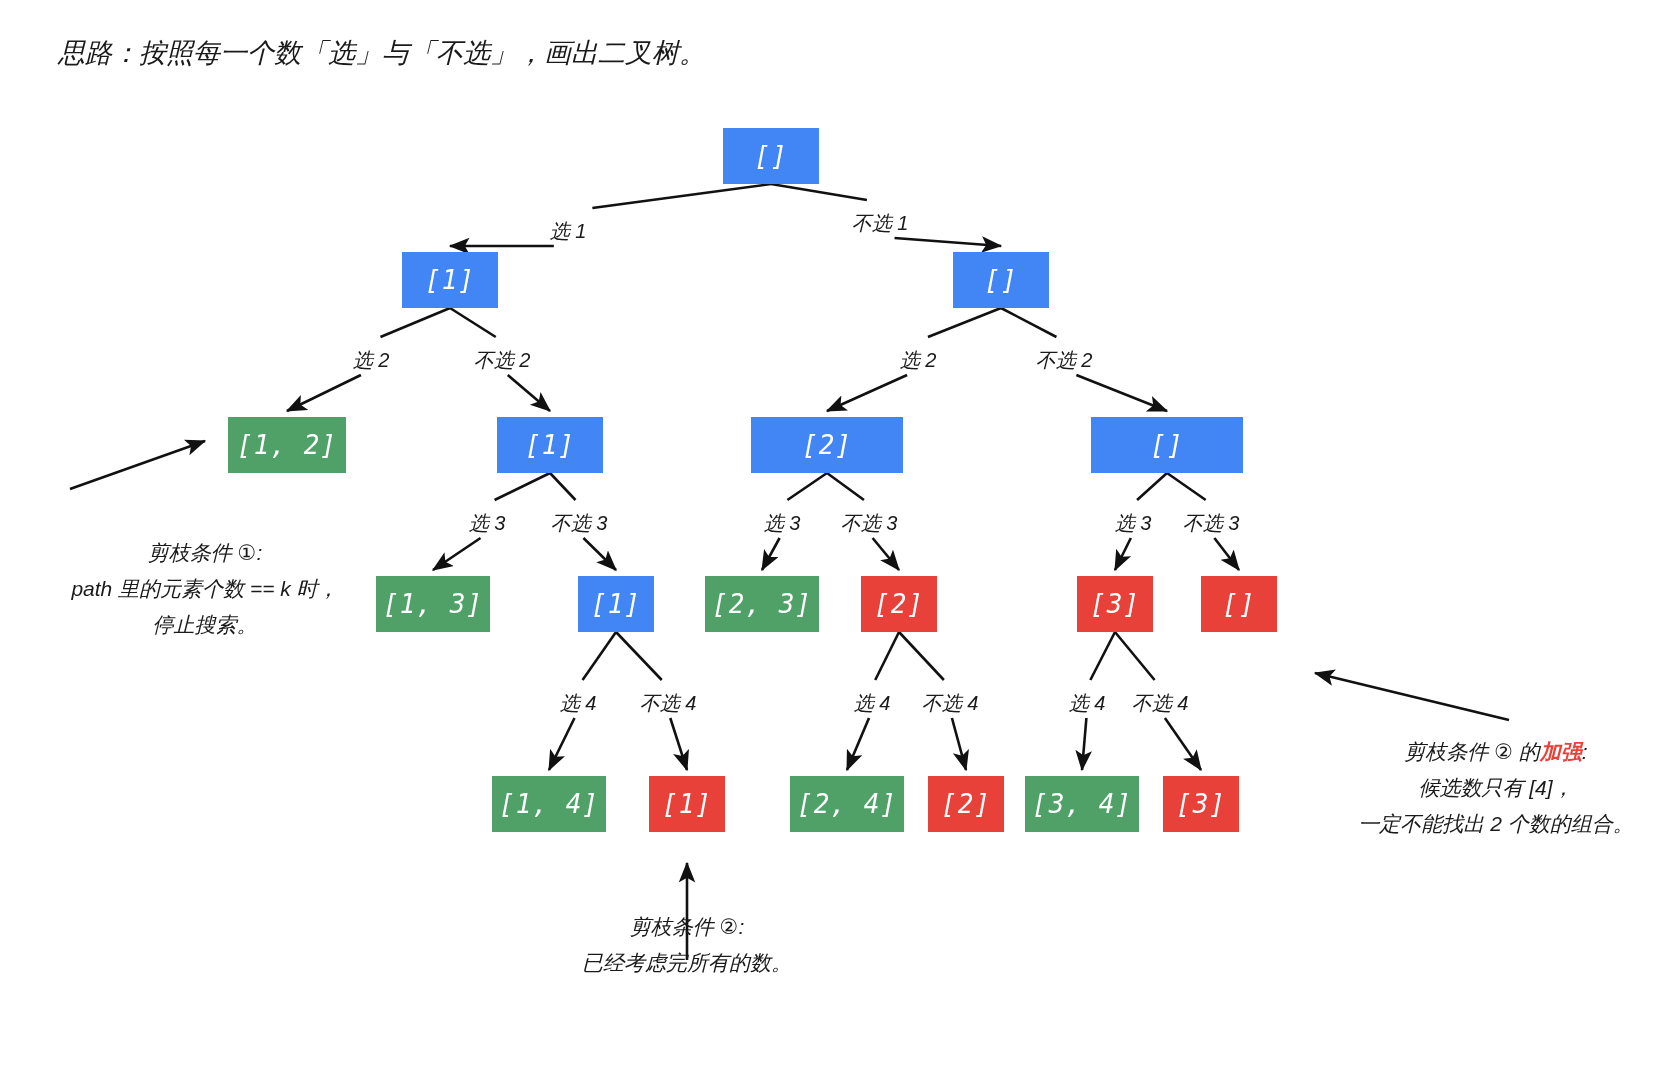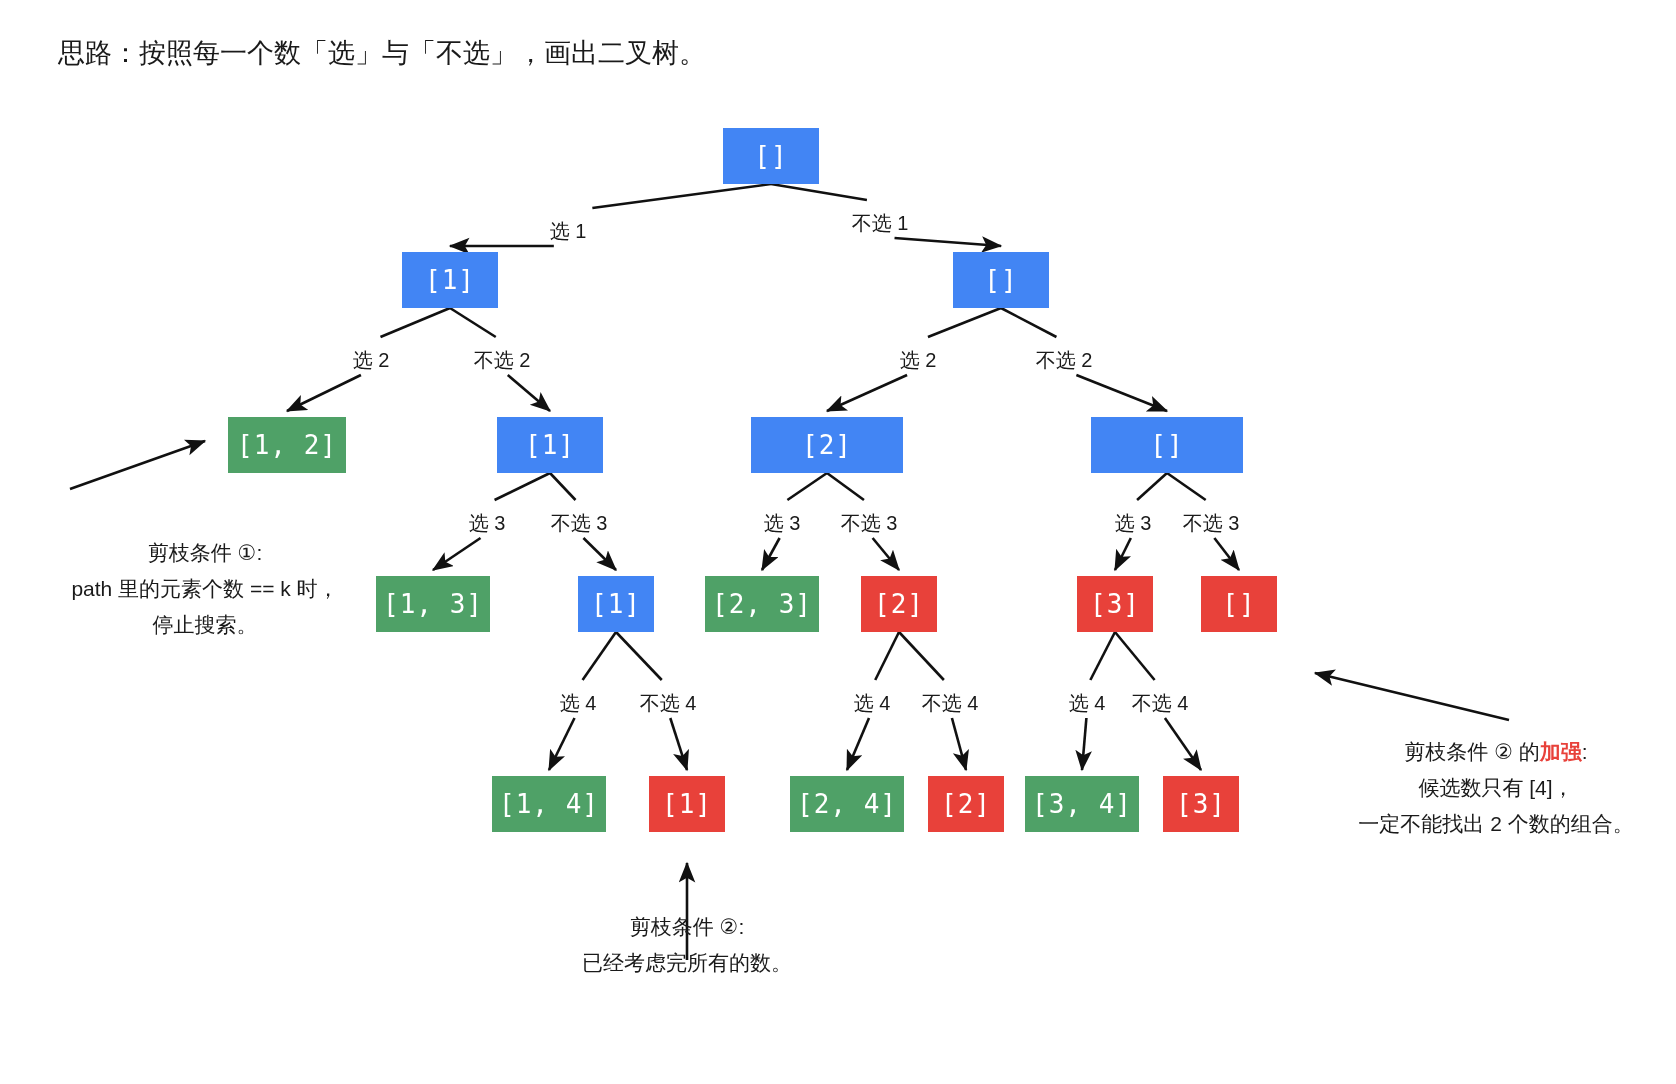--- a/index.html
+++ b/index.html
@@ -7,20 +7,21 @@
     padding: 0;
     background: #ffffff;
   }
   #page {
     position: relative;
     width: 1676px;
     height: 1084px;
     background: #ffffff;
     overflow: hidden;
     font-family: "Liberation Sans", "DejaVu Sans", sans-serif;
+    font-style: italic;
   }
   #diagram {
     position: absolute;
     left: 0;
     top: 0;
     width: 1676px;
     height: 1084px;
   }
   .title-text {
     font-family: "Liberation Sans", "DejaVu Sans", sans-serif;

